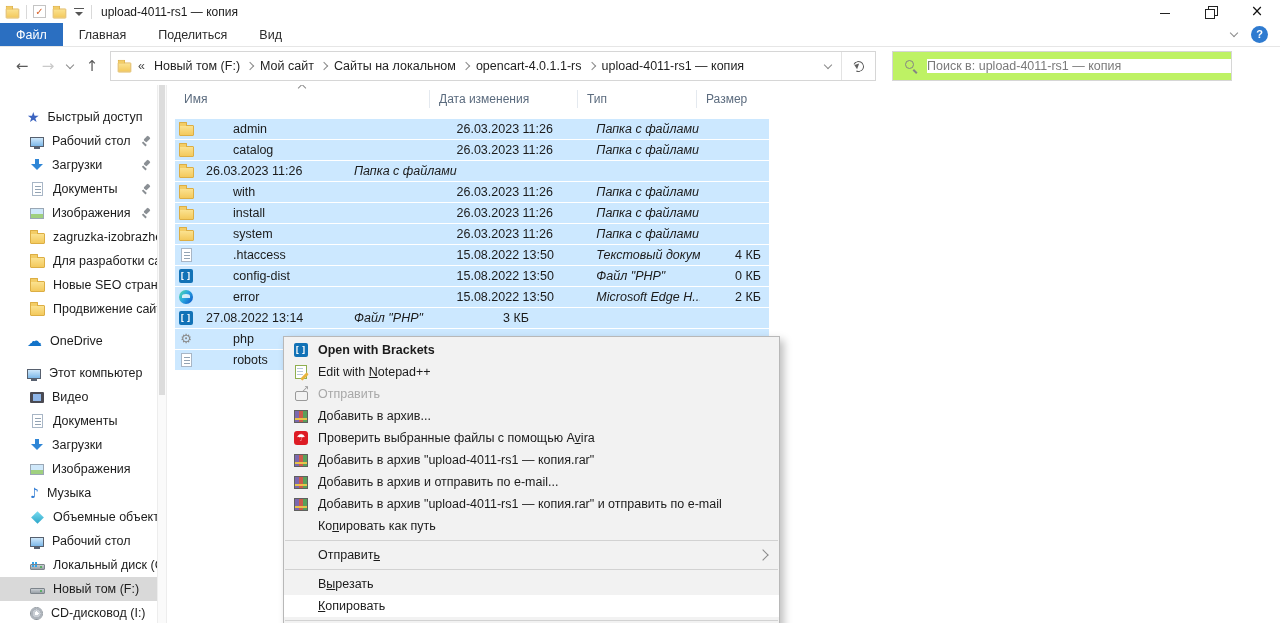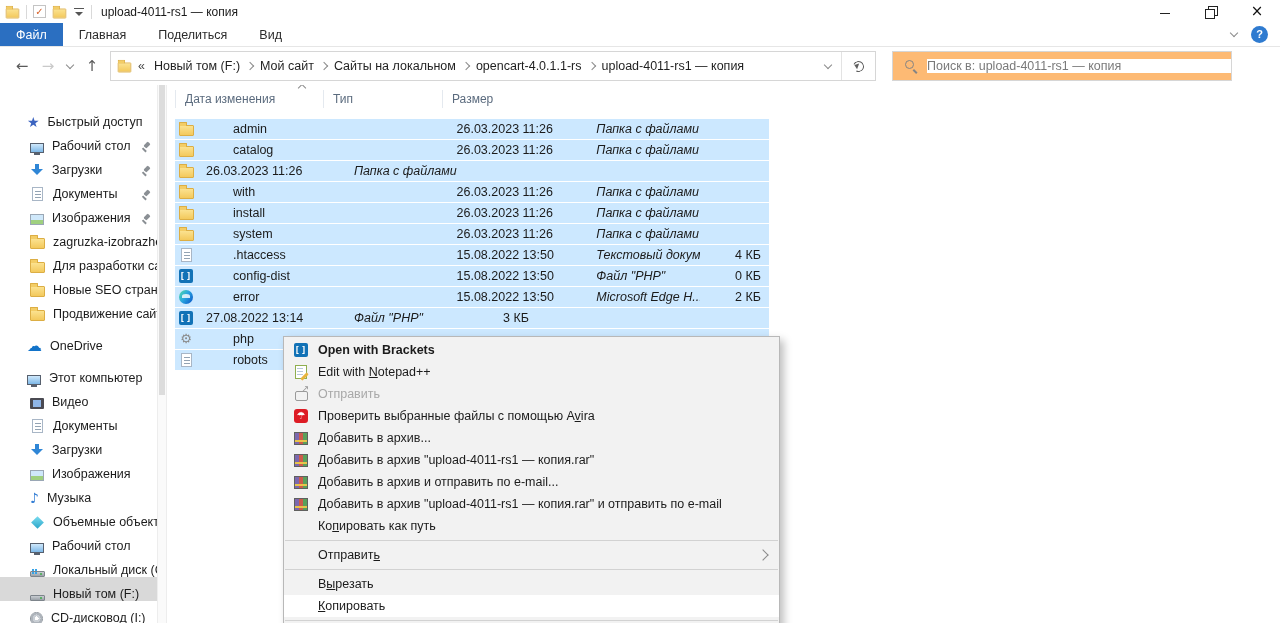--- a/index.html
+++ b/index.html
@@ -35,38 +35,38 @@
   .nav-btn.small { width:16px; font-size:10px; }
   .addr-box { height:30px; border:1px solid #d6d6d6; display:flex; align-items:center; width:766px; background:#fff; }
   .addr-main { display:flex; align-items:center; flex:1; height:100%; overflow:hidden; }
   .crumb { padding:0 7px; white-space:nowrap; color:#1f1f1f; display:flex; align-items:center; height:100%; cursor:default; }
   .crumb-overflow { padding:0 2px 0 6px; color:#444; }
   .addr-folder { margin-left:6px; }
   .addr-chev { padding:0 10px; display:flex; align-items:center; height:100%; }
   .addr-refresh { width:34px; height:100%; border-left:1px solid #e3e3e3; display:flex; align-items:center; justify-content:center; }
   .ic-refresh { width:11px; height:11px; border:1.5px solid #5f5f5f; border-radius:50%; border-left-color:transparent; position:relative; transform:rotate(-20deg); }
   .ic-refresh::after { content:""; position:absolute; left:-2px; top:-1px; border:3px solid transparent; border-right:4px solid #5f5f5f; transform:rotate(40deg); }
-  .search-box { height:30px; border:1px solid #d6d6d6; margin-left:16px; width:340px; display:flex; align-items:center; background:#fdba74; }
+  .search-box { height:30px; border:1px solid #d6d6d6; margin-left:16px; width:340px; display:flex; align-items:center; background:#bef264; }
   .search-box input { border:none; outline:none; flex:1; font-family:inherit; font-size:12.5px; color:#333; }
   .search-box input::placeholder { color:#7a7a7a; opacity:1; }
   .ic-search { width:16px; height:16px; position:relative; margin:0 8px 0 10px; flex:0 0 auto; }
   .ic-search::before { content:""; position:absolute; left:2px; top:2px; width:7px; height:7px; border:1.5px solid #848484; border-radius:50%; }
   .ic-search::after { content:""; position:absolute; left:11px; top:11px; width:5px; height:1.5px; background:#848484; transform:rotate(45deg); transform-origin:0 0; }
 
   
   .chev { width:6px; height:6px; border-right:1.3px solid #666; border-bottom:1.3px solid #666; display:inline-block; flex:0 0 auto; }
   .chev.down { transform:rotate(45deg); margin-top:-3px; }
   .chev.right { transform:rotate(-45deg); }
   .chev.up { transform:rotate(-135deg); }
   .chev.light { border-color:#8a8a8a; }
 
   
   .body-row { display:flex; height:538px; }
   .sidebar { width:157px; padding-top:20px; overflow:hidden; flex:0 0 auto; }
-  .side-item { height:24px; display:flex; align-items:flex-end; padding-left:27px; white-space:nowrap; cursor:default; }
+  .side-item { height:24px; display:flex; align-items:center; padding-left:27px; white-space:nowrap; cursor:default; }
   .side-item.child { padding-left:30px; }
   .side-item.sel { background:var(--side-sel,#d9d9d9); }
   .side-item .lbl { margin-left:8px; overflow:hidden; flex:1; }
   .side-gap { height:8px; }
   .ic-pin { width:12px; height:12px; position:relative; flex:0 0 auto; margin-right:4px; }
   .ic-pin::before { content:""; position:absolute; left:4px; top:1px; width:4px; height:6px; background:#8a8f94; border-radius:1px; transform:rotate(45deg); }
   .ic-pin::after { content:""; position:absolute; left:1px; top:8px; width:5px; height:1.5px; background:#8a8f94; transform:rotate(45deg); }
 
   .side-scroll { width:10px; background:#fafafa; border-left:1px solid #ededed; border-right:1px solid #ededed; flex:0 0 auto; position:relative; }
   .side-scroll .thumb { position:absolute; left:1px; right:1px; top:0; height:310px; background:#dcdcdc; }
@@ -322,20 +322,21 @@
         <span class="ic ic-cd"></span>
         <span class="lbl">CD-дисковод (I:)</span>
       </div>
     </div>
   <div class="side-scroll">
       <div class="thumb"></div>
     </div>
   <div class="content">
     <div class="col-header" id="colheader">
       <span class="chev up light sort-chev"></span>
+    <div class="col-cell c-name">Имя</div>
         <div class="col-cell c-date">Дата изменения</div>
         <div class="col-cell c-type">Тип</div>
         <div class="col-cell c-size">Размер</div>
       </div>
     <div class="rows" id="rows">
         <div class="frow sel">
           <span class="f-icon">
             <span class="ic ic-folder"></span>
           </span>
           <span class="f-name">admin</span>
@@ -458,29 +459,29 @@
       <span class="mlabel">Edit with <span class="u">N</span>otepad++</span>
     </div>
     <div class="mitem disabled">
       <span class="micon-slot">
         <span class="ic ic-share"></span>
       </span>
       <span class="mlabel">Отправить</span>
     </div>
     <div class="mitem">
       <span class="micon-slot">
+        <span class="ic ic-winrar"></span>
+      </span>
+      <span class="mlabel">Добавить в архив...</span>
+    </div>
+    <div class="mitem">
+      <span class="micon-slot">
         <span class="ic ic-avira"></span>
       </span>
       <span class="mlabel">Проверить выбранные файлы с помощью A<span class="u">v</span>ira</span>
-    </div>
-    <div class="mitem">
-      <span class="micon-slot">
-        <span class="ic ic-winrar"></span>
-      </span>
-      <span class="mlabel">Добавить в архив...</span>
     </div>
     <div class="mitem">
       <span class="micon-slot">
         <span class="ic ic-winrar"></span>
       </span>
       <span class="mlabel">Добавить в архив "upload-4011-rs1 — копия.rar"</span>
     </div>
     <div class="mitem">
       <span class="micon-slot">
         <span class="ic ic-winrar"></span>

